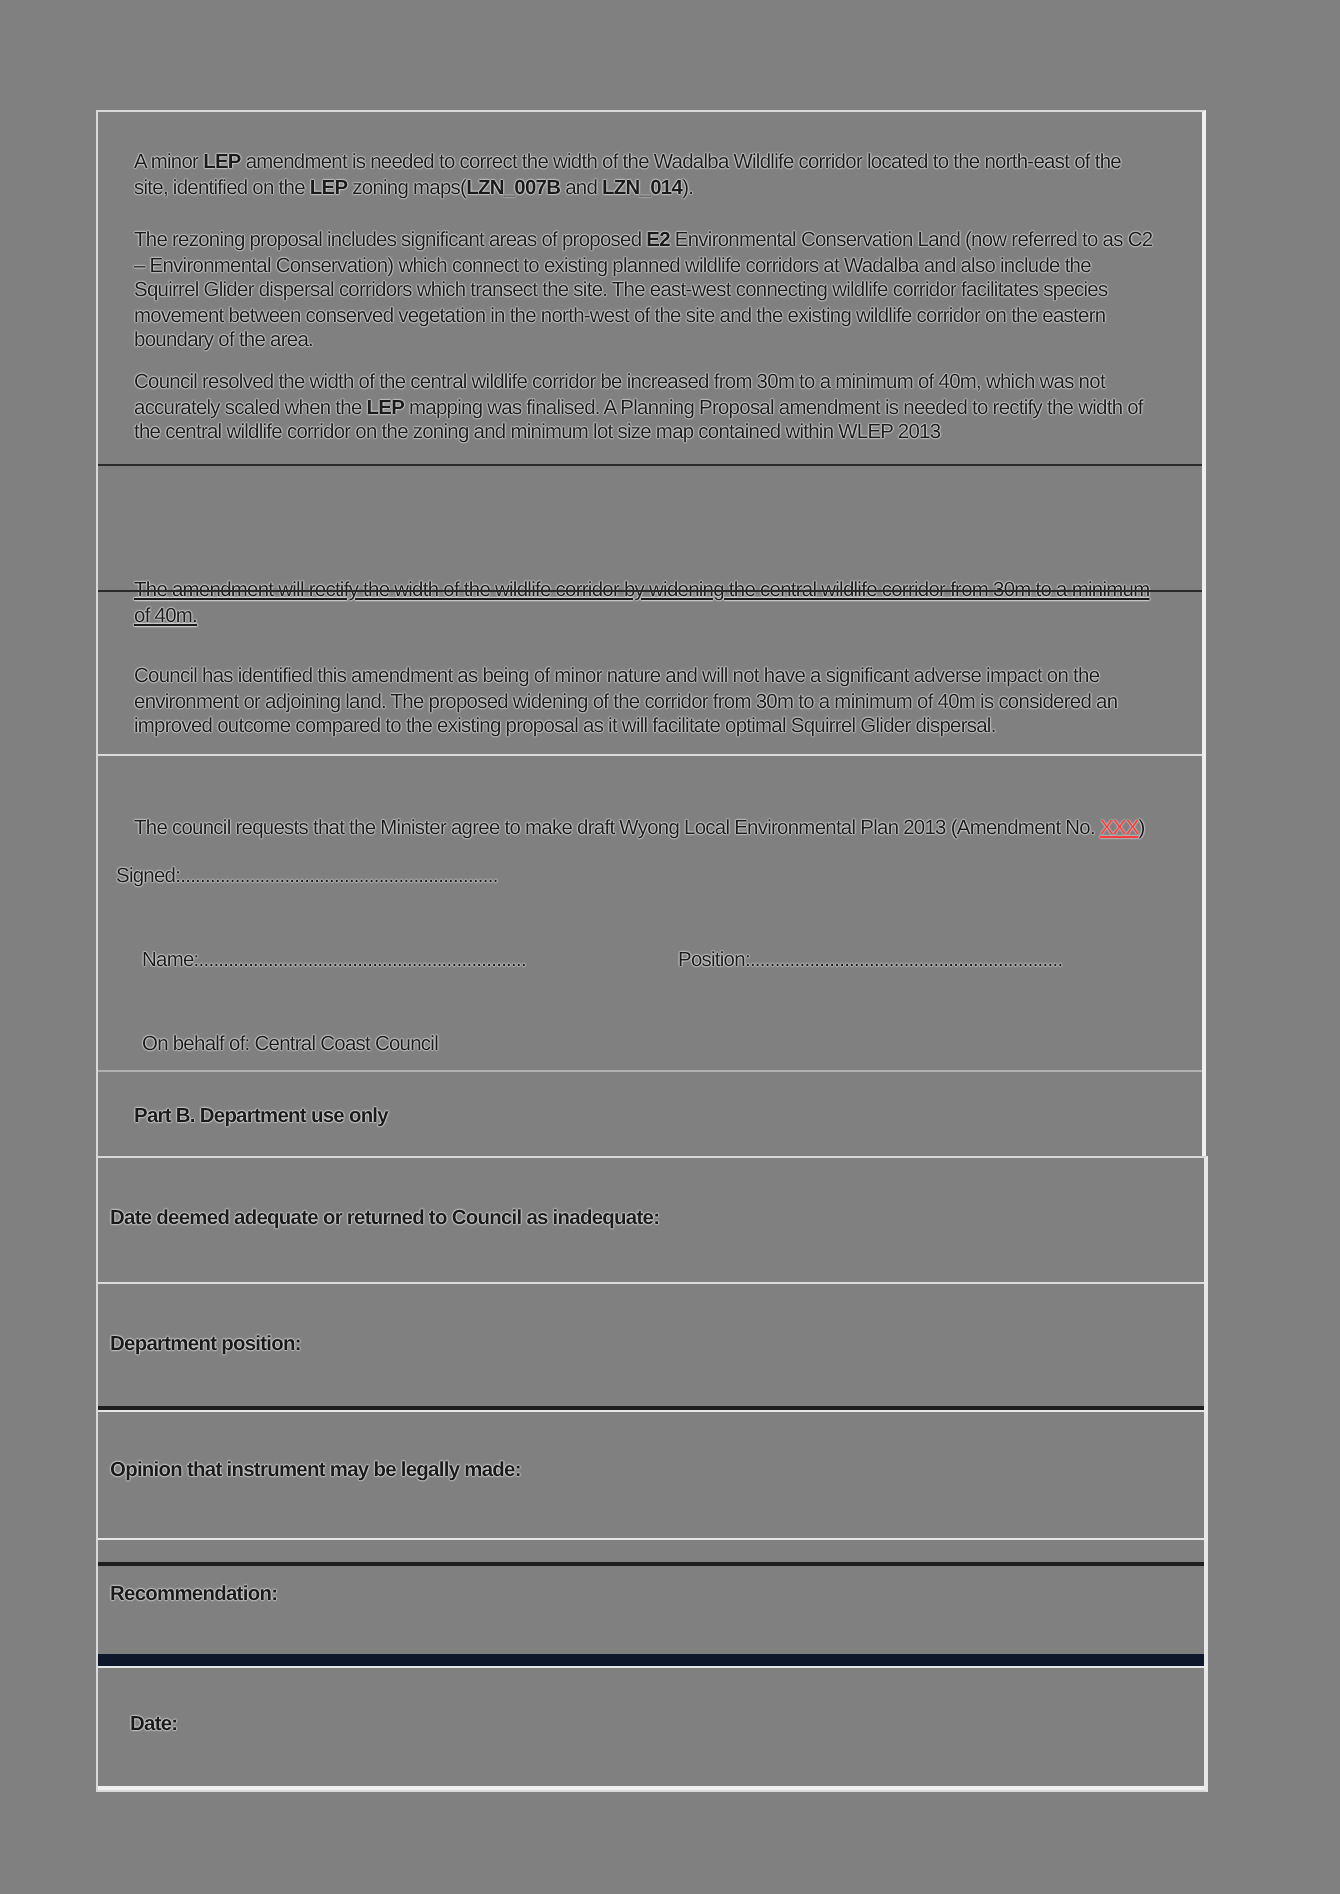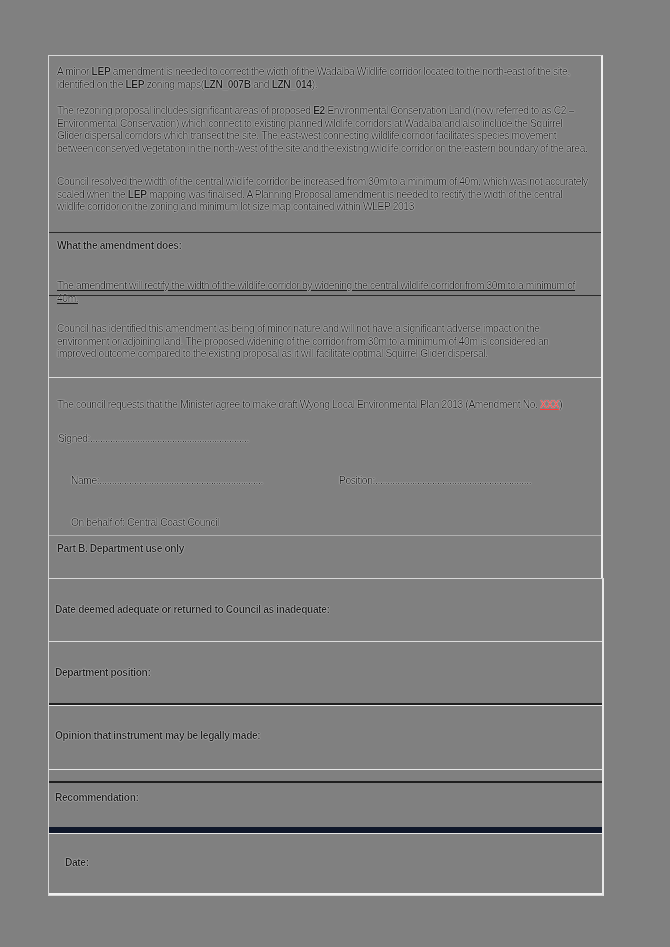--- a/index.html
+++ b/index.html
@@ -27,21 +27,21 @@
     border-right: 2px solid #f0f0f0;
     box-sizing: border-box;
   }
   .sec {
     position: absolute;
     left: 0; right: 0;
     border-bottom: 1px solid #dcdcdc;
     box-sizing: border-box;
     padding: 0 6px;
   }
-  p { margin: 2px; }
+  p { margin: 12px; }
   .para { position: absolute; left: 6px; right: 10px; }
   .red { color: #ff3b3b; text-shadow: 0 0 1px #ffffff; text-decoration: underline; }
   .sigline { position: absolute; white-space: nowrap; }
   .partB {
     position: absolute;
     left: 48px; top: 578px;
     width: 556px; height: 318px;
     border: 1px solid #d8d8d8;
     border-right: 2px solid #e8e8e8;
     box-sizing: border-box;
@@ -65,21 +65,20 @@
     <p class="para txt" style="top:47px;">
       <span>The rezoning proposal includes significant areas of proposed </span><span class="bold">E2</span><span> Environmental Conservation Land (now referred to as C2 – Environmental Conservation) which connect to existing planned wildlife corridors at Wadalba and also include the Squirrel Glider dispersal corridors which transect the site. The east-west connecting wildlife corridor facilitates species movement between conserved vegetation in the north-west of the site and the existing wildlife corridor on the eastern boundary of the area.</span>
     </p>
     <p class="para txt" style="top:118px;">
       <span>Council resolved the width of the central wildlife corridor be increased from 30m to a minimum of 40m, which was not accurately scaled when the </span><span class="bold">LEP</span><span> mapping was finalised. A Planning Proposal amendment is needed to rectify the width of the central wildlife corridor on the zoning and minimum lot size map contained within WLEP 2013</span>
     </p>
   </div>
   <div class="hl" style="top:176px; border-top:1px solid #2a2a2a;"></div>
 
   <div class="sec" style="top:178px; height:62px;">
-    <p class="para txt bold" style="top:4px;">What the amendment does:</p>
     <p class="para txt" style="top:44px;text-decoration:underline;">The amendment will rectify the width of the wildlife corridor by widening the central wildlife corridor from 30m to a minimum of 40m.</p>
   </div>
   <div class="hl" style="top:239px; border-top:1px solid #2a2a2a;"></div>
 
   <div class="sec" style="top:241px; height:81px;">
     <p class="para txt" style="top:24px;">Council has identified this amendment as being of minor nature and will not have a significant adverse impact on the environment or adjoining land. The proposed widening of the corridor from 30m to a minimum of 40m is considered an improved outcome compared to the existing proposal as it will facilitate optimal Squirrel Glider dispersal.</p>
   </div>
 
   <div class="sec" style="top:322px; height:158px; border-bottom:1px solid #b0b0b0;">
     <p class="para txt" style="top:19px;">

